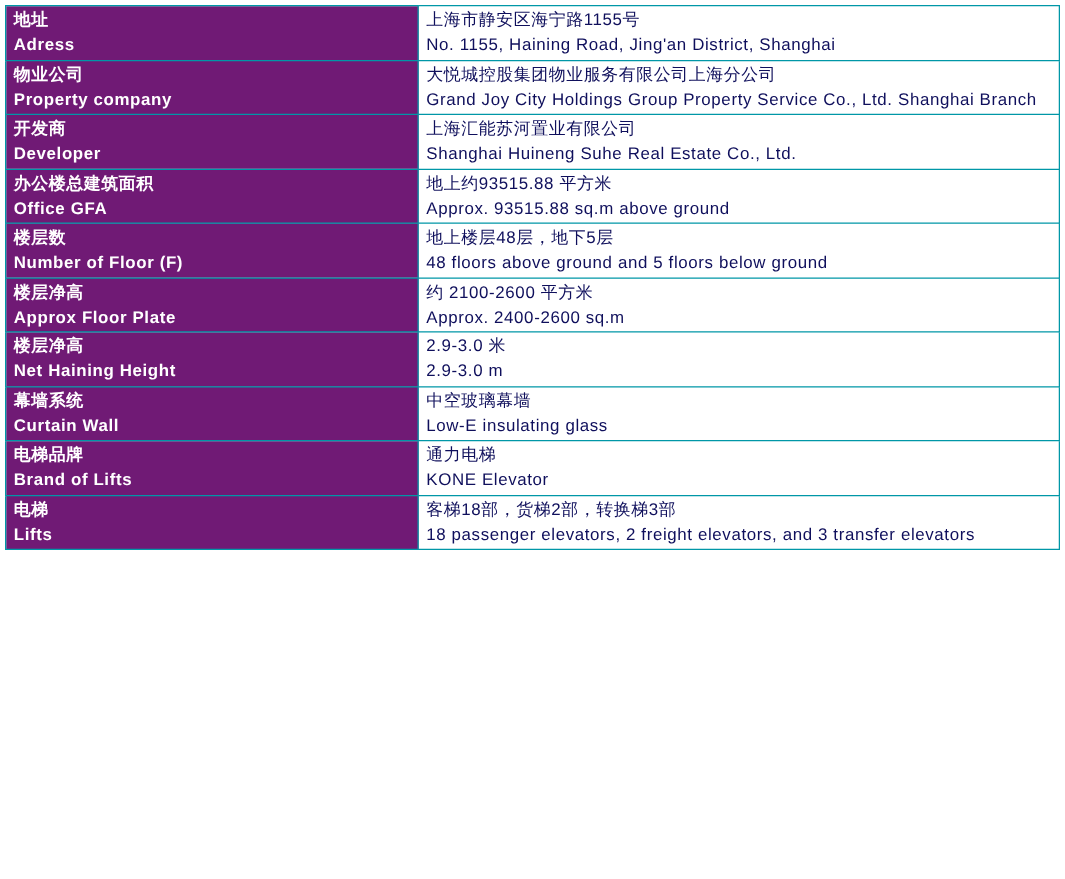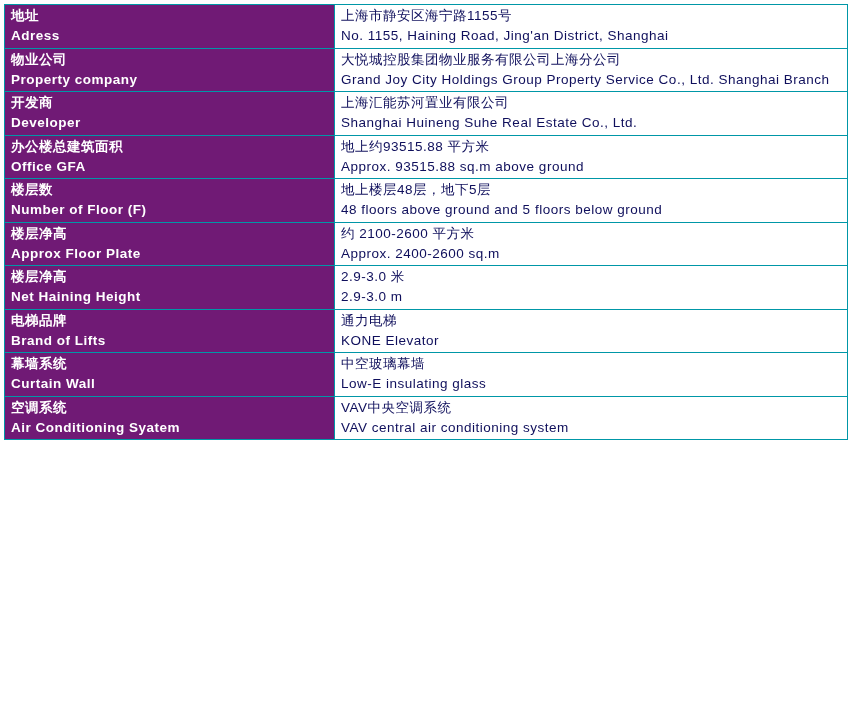--- a/index.html
+++ b/index.html
@@ -114,42 +114,42 @@
           <span class="lbl-cn">楼层净高</span>
           <span class="lbl-en">Net Haining Height</span>
         </td>
         <td class="value">
           <span class="val-cn">2.9-3.0 米</span>
           <span class="val-en">2.9-3.0 m</span>
         </td>
       </tr>
       <tr>
         <td class="label">
+          <span class="lbl-cn">幕墙系统</span>
+          <span class="lbl-en">Curtain Wall</span>
+        </td>
+        <td class="value">
+          <span class="val-cn">中空玻璃幕墙</span>
+          <span class="val-en">Low-E insulating glass</span>
+        </td>
+      </tr>
+      <tr>
+        <td class="label">
           <span class="lbl-cn">电梯品牌</span>
           <span class="lbl-en">Brand of Lifts</span>
         </td>
         <td class="value">
           <span class="val-cn">通力电梯</span>
           <span class="val-en">KONE Elevator</span>
         </td>
       </tr>
       <tr>
         <td class="label">
-          <span class="lbl-cn">幕墙系统</span>
-          <span class="lbl-en">Curtain Wall</span>
+          <span class="lbl-cn">电梯</span>
+          <span class="lbl-en">Lifts</span>
         </td>
         <td class="value">
-          <span class="val-cn">中空玻璃幕墙</span>
-          <span class="val-en">Low-E insulating glass</span>
-        </td>
-      </tr>
-      <tr>
-        <td class="label">
-          <span class="lbl-cn">空调系统</span>
-          <span class="lbl-en">Air Conditioning Syatem</span>
-        </td>
-        <td class="value">
-          <span class="val-cn">VAV中央空调系统</span>
-          <span class="val-en">VAV central air conditioning system</span>
+          <span class="val-cn">客梯18部，货梯2部，转换梯3部</span>
+          <span class="val-en">18 passenger elevators, 2 freight elevators, and 3 transfer elevators</span>
         </td>
       </tr>
     </tbody>
 </table>
 
 </body></html>

